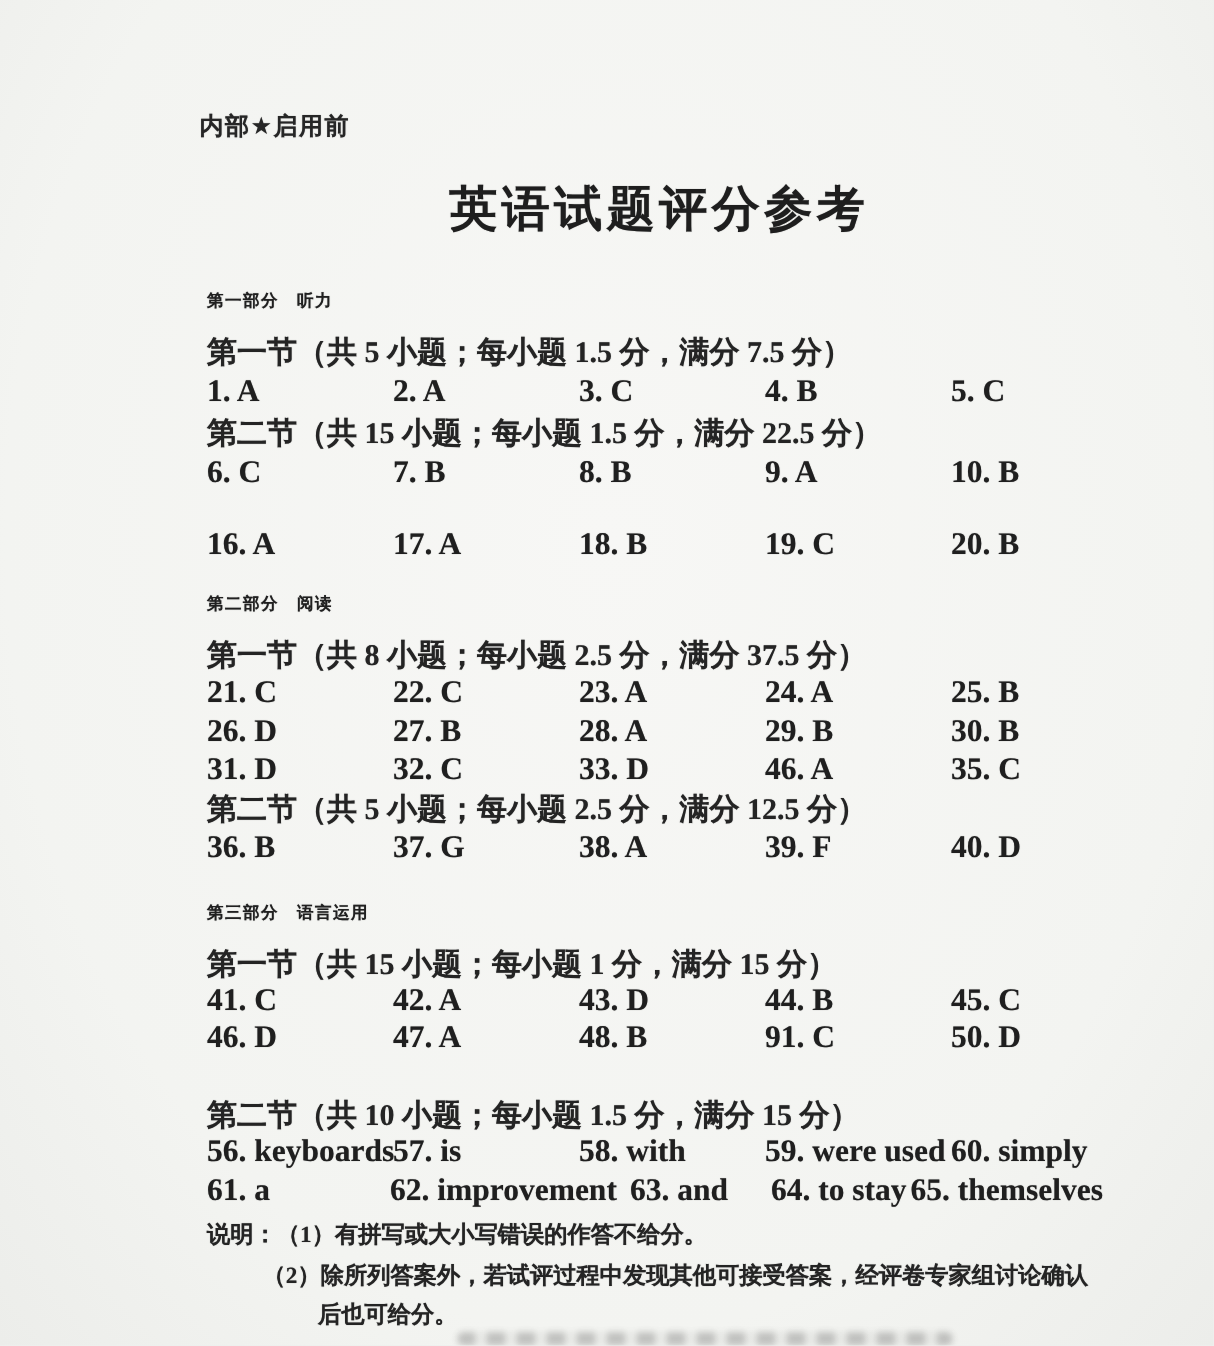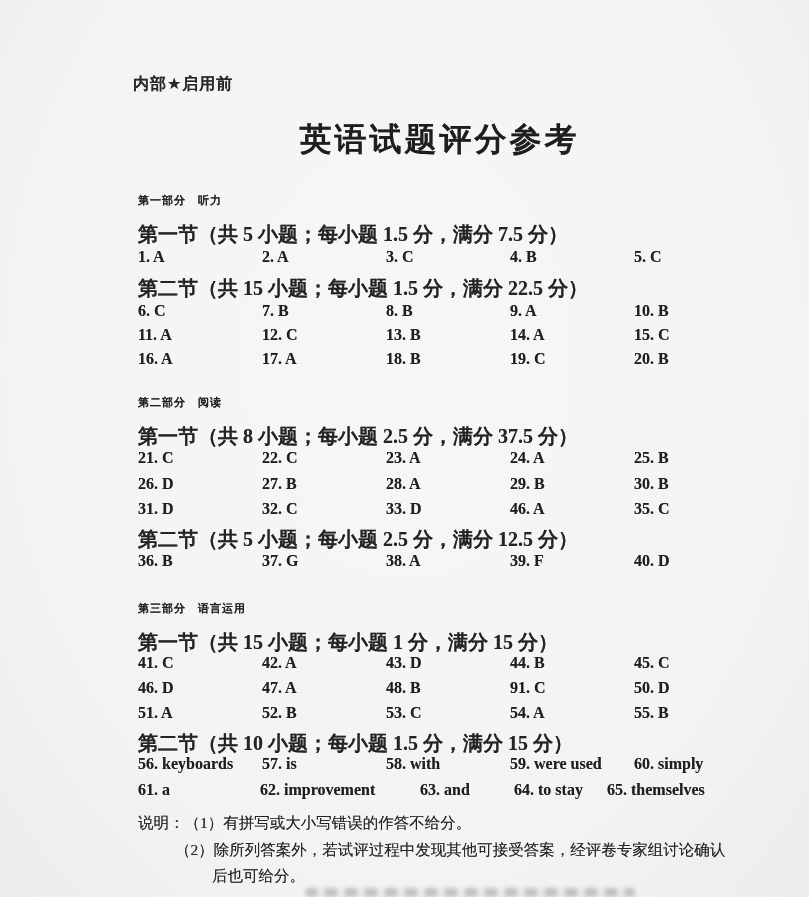--- a/index.html
+++ b/index.html
@@ -32,27 +32,27 @@
     white-space:pre;
   }
   .section-line{
     position:absolute;left:138px;
     font-weight:bold;font-size:20px;color:#242424;
     white-space:pre;
   }
   .row{
     position:absolute;left:138px;
     display:grid;grid-template-columns:repeat(5,124px);
-    font-weight:bold;font-size:16px;color:#1f1f1f;
+    font-weight:bold;font-size:21px;color:#1f1f1f;
   }
   .row-wide{grid-template-columns:122px 160px 94px 93px auto;}
   .cell{white-space:pre;}
   .note-line{
     position:absolute;
-    font-weight:normal;font-size:15.5px;color:#242424;white-space:pre;
+    font-weight:bold;font-size:15.5px;color:#242424;white-space:pre;
   }
   .scan-artifact{
     position:absolute;left:305px;top:888px;width:330px;height:9px;
     background:repeating-linear-gradient(90deg,
       rgba(70,70,70,.38) 0 12px, rgba(130,130,130,.12) 12px 20px);
     filter:blur(2.2px);border-radius:4px;opacity:.75;
   }
 </style>
 </head>
 <body>
@@ -72,27 +72,20 @@
     <span class="cell">4. B</span>
     <span class="cell">5. C</span>
   </div>
   <div class="section-line" style="top:275px">第二节（共 15 小题；每小题 1.5 分，满分 22.5 分）</div>
   <div class="row" style="top:302px">
     <span class="cell">6. C</span>
     <span class="cell">7. B</span>
     <span class="cell">8. B</span>
     <span class="cell">9. A</span>
     <span class="cell">10. B</span>
-  </div>
-  <div class="row" style="top:326px">
-    <span class="cell">11. A</span>
-    <span class="cell">12. C</span>
-    <span class="cell">13. B</span>
-    <span class="cell">14. A</span>
-    <span class="cell">15. C</span>
   </div>
   <div class="row" style="top:350px">
     <span class="cell">16. A</span>
     <span class="cell">17. A</span>
     <span class="cell">18. B</span>
     <span class="cell">19. C</span>
     <span class="cell">20. B</span>
   </div>
 
   <div class="part-heading" style="top:395px">第二部分　阅读</div>
@@ -136,27 +129,20 @@
     <span class="cell">44. B</span>
     <span class="cell">45. C</span>
   </div>
   <div class="row" style="top:679px">
     <span class="cell">46. D</span>
     <span class="cell">47. A</span>
     <span class="cell">48. B</span>
     <span class="cell">91. C</span>
     <span class="cell">50. D</span>
   </div>
-  <div class="row" style="top:704px">
-    <span class="cell">51. A</span>
-    <span class="cell">52. B</span>
-    <span class="cell">53. C</span>
-    <span class="cell">54. A</span>
-    <span class="cell">55. B</span>
-  </div>
   <div class="section-line" style="top:730px">第二节（共 10 小题；每小题 1.5 分，满分 15 分）</div>
   <div class="row" style="top:755px">
     <span class="cell">56. keyboards</span>
     <span class="cell">57. is</span>
     <span class="cell">58. with</span>
     <span class="cell">59. were used</span>
     <span class="cell">60. simply</span>
   </div>
   <div class="row row-wide" style="top:781px">
     <span class="cell">61. a</span>

